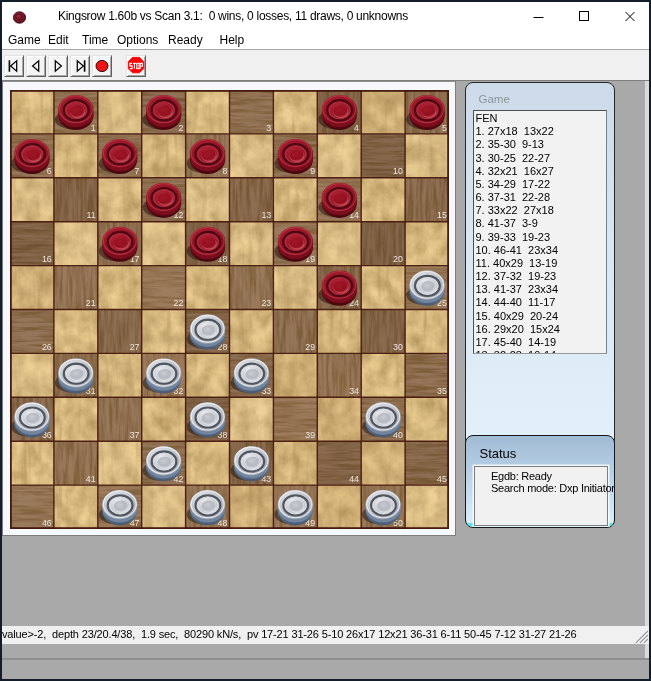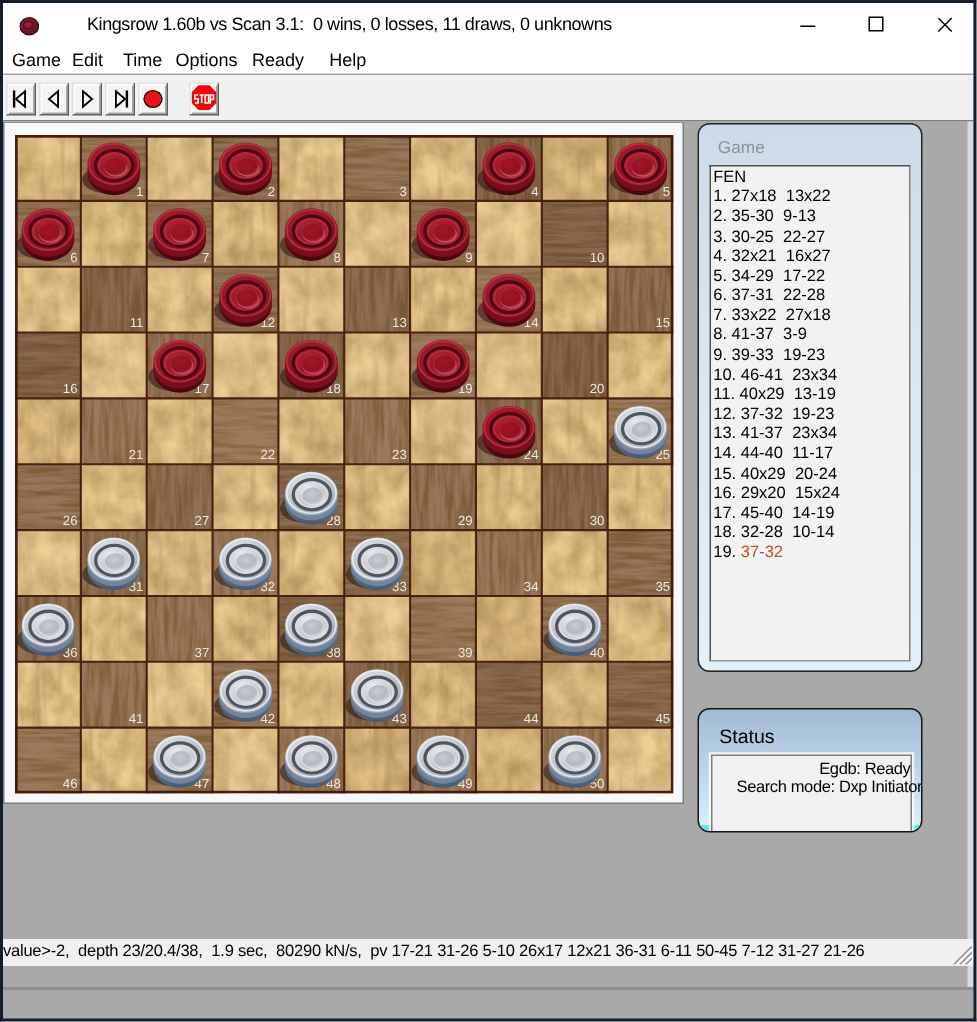--- a/index.html
+++ b/index.html
@@ -10,25 +10,25 @@
 .mi { position:absolute; top:0; height:19px; line-height:20px; font-size:12px; color:#000; }
 #toolbar { left:2px; top:50px; width:647px; height:31px; background:#f0f0f0; border-bottom:1px solid #7e7e7e; }
 .tbtn { position:absolute; top:5px; width:20px; height:22px; background:#f4f4f4; border:1px solid #e2e2e2;
   border-right-color:#5f5f5f; border-bottom-color:#5f5f5f;
   box-shadow: inset 1px 1px 0 #ffffff, inset -1px -1px 0 #a8a8a8; }
 .tbtn svg { position:absolute; left:-1px; top:-1px; }
 #boardbox { left:2px; top:81px; width:454px; height:455px; background:#f6f8fb; border:1px solid #7d7d7d; border-top-color:#8f8f8f; }
 #gamepanel { left:464.5px; top:81.5px; width:150px; height:366.5px; border-radius:8px; border:1.5px solid #262626;
   background:linear-gradient(180deg,#ccdae9 0%,#d8e6f3 40%,#e2f0fb 100%); }
 #gamelabel { position:absolute; left:13px; top:10px; font-size:11.5px; color:#8e9398; }
-#gamelist { position:absolute; left:7px; top:27.5px; width:134.5px; height:331px; background:#f2f2f2;
+#gamelist { position:absolute; left:7px; top:27.5px; width:134.5px; height:244px; background:#f2f2f2;
   border:1px solid #4e4e4e; border-bottom-color:#989898; border-right-color:#7e7e7e;
   font-size:11px; line-height:13.17px; color:#000; padding:1px 0 0 2px; white-space:pre; overflow:hidden; }
-#statuspanel { left:465px; top:472px; width:149.5px; height:83px; border-radius:8px; border:1.5px solid #161616;
-  background:linear-gradient(180deg,#a2bbd4 0%,#b6d0e6 40%,#cce4f6 75%,#daf0fb 100%); overflow:hidden;text-align:right; }
+#statuspanel { left:465px; top:435px; width:149.5px; height:93px; border-radius:8px; border:1.5px solid #161616;
+  background:linear-gradient(180deg,#a2bbd4 0%,#b6d0e6 40%,#cce4f6 75%,#daf0fb 100%); overflow:hidden; }
 #statuslabel { position:absolute; left:13.5px; top:9.5px; font-size:13px; color:#000; }
 #statusbox { position:absolute; left:8px; top:29.5px; width:134px; height:60px; background:#f1f1f1;
   border:1px solid #7d7d7d; box-shadow:0 0 0 1.5px rgba(255,255,255,0.8);
   font-size:11px; letter-spacing:-0.25px; line-height:12.6px; color:#000; padding:3px 0 0 16px; white-space:pre; }
 #sbsep { left:2px; top:658px; width:647px; height:1.5px; background:#8e8e8e; }
 #statusbar { left:2px; top:626px; width:647px; height:18px; background:#f0f0f0; font-size:11px; color:#000;
   line-height:17px; padding-left:0px; letter-spacing:-0.15px; white-space:pre; overflow:hidden; }
 #rightstrip { left:645px; top:81px; width:4px; height:577px; background:#dadada; }
 .wb { background:#141e2b; }
 </style></head>

